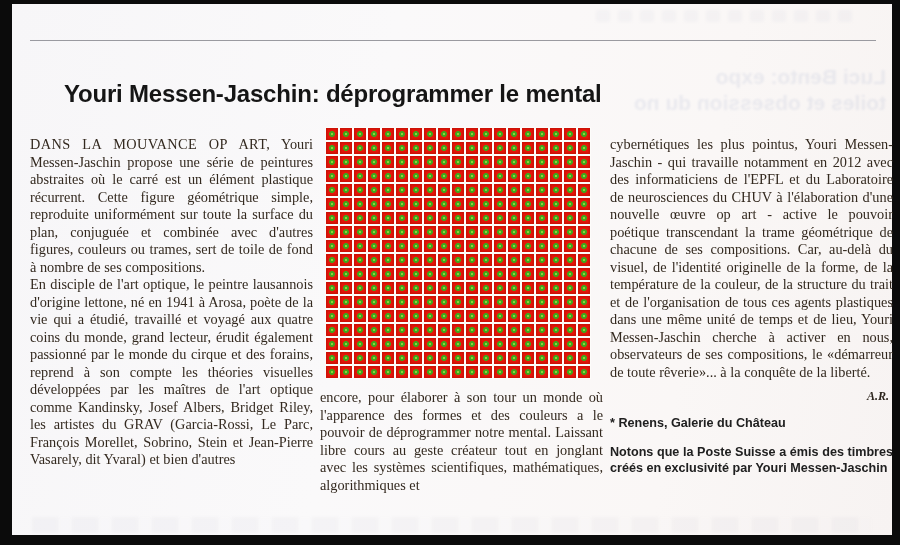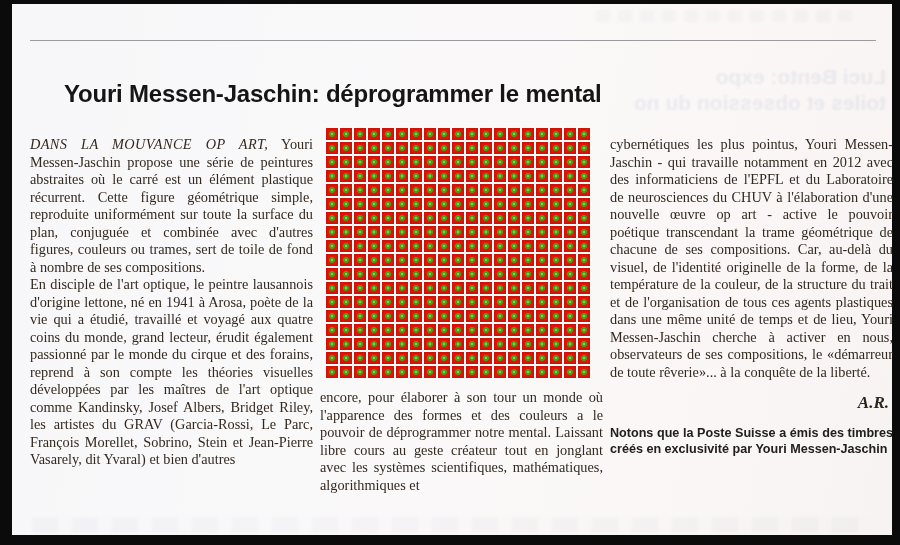--- a/index.html
+++ b/index.html
@@ -48,41 +48,41 @@
   
   .col{
     position:absolute;top:132px;width:283px;
     font-size:14.3px;line-height:17.5px;color:#33291f;
     text-align:justify;
   }
   .col p{margin:0;}
   .col-1{left:18px;}
   .col-2{left:308px;top:112px;}
   .col-3{left:598px;}
-  .lead-caps{letter-spacing:0.4px;font-style:italic;}
+  .lead-caps{letter-spacing:0.4px;}
   
   .artwork{
     display:grid;gap:2px;
     width:max-content;margin:11px 0 10px 5px;
     background:#fdfcfa;padding:1px;
   }
   .artwork .cell{
     width:12px;height:12px;
     background:
       radial-gradient(circle at 50% 50%,
         var(--dot-hi) 0 1.3px,
         var(--dot) 1.3px 2.7px,
         var(--square) 3.2px);
     box-shadow:inset 0 0 0 1.5px rgba(186,16,8,.55);
   }
   .col2-text{margin-top:9px;}
   
   .byline{
     text-align:right;font-style:italic;font-weight:bold;
-    font-size:17px;margin-top:13px;padding-right:4px;color:#2c241c;
+    font-size:12px;margin-top:7px;padding-right:4px;color:#2c241c;
   }
   .footnote{
     margin-top:9px;
     font-family:"Liberation Sans", sans-serif;font-weight:bold;
     font-size:12.6px;line-height:16px;color:#202020;letter-spacing:0px;
   }
   .footnote .fn-line{display:block;}
   .footnote-note{margin-top:13px;}
 </style>
 </head>
@@ -451,18 +451,19 @@
         <div class="cell"></div>
         <div class="cell"></div>
       </div>
     <p class="col2-text">encore, pour élaborer à son tour un monde où l'apparence des formes et des couleurs a le pouvoir de déprogrammer notre mental. Laissant libre cours au geste créateur tout en jonglant avec les systèmes scientifiques, mathématiques, algorithmiques et</p>
   </div>
 
   <div class="col col-3">
     <p>cybernétiques les plus pointus, Youri Messen-Jaschin - qui travaille notamment en 2012 avec des informaticiens de l'EPFL et du Laboratoire de neurosciences du CHUV à l'élaboration d'une nouvelle œuvre op art - active le pouvoir poétique transcendant la trame géométrique de chacune de ses compositions. Car, au-delà du visuel, de l'identité originelle de la forme, de la température de la couleur, de la structure du trait et de l'organisation de tous ces agents plastiques dans une même unité de temps et de lieu, Youri Messen-Jaschin cherche à activer en nous, observateurs de ses compositions, le «démarreur de toute rêverie»... à la conquête de la liberté.</p>
     <div class="byline">A.R.</div>
     <div class="footnote">
+      <span class="fn-line">* Renens, Galerie du Château</span>
       <span class="fn-line footnote-note">Notons que la Poste Suisse a émis des timbres créés en exclusivité par Youri Messen-Jaschin</span>
     </div>
   </div>
 
   <div class="ghost-bottom"></div>
 </div>
 
 </body></html>

